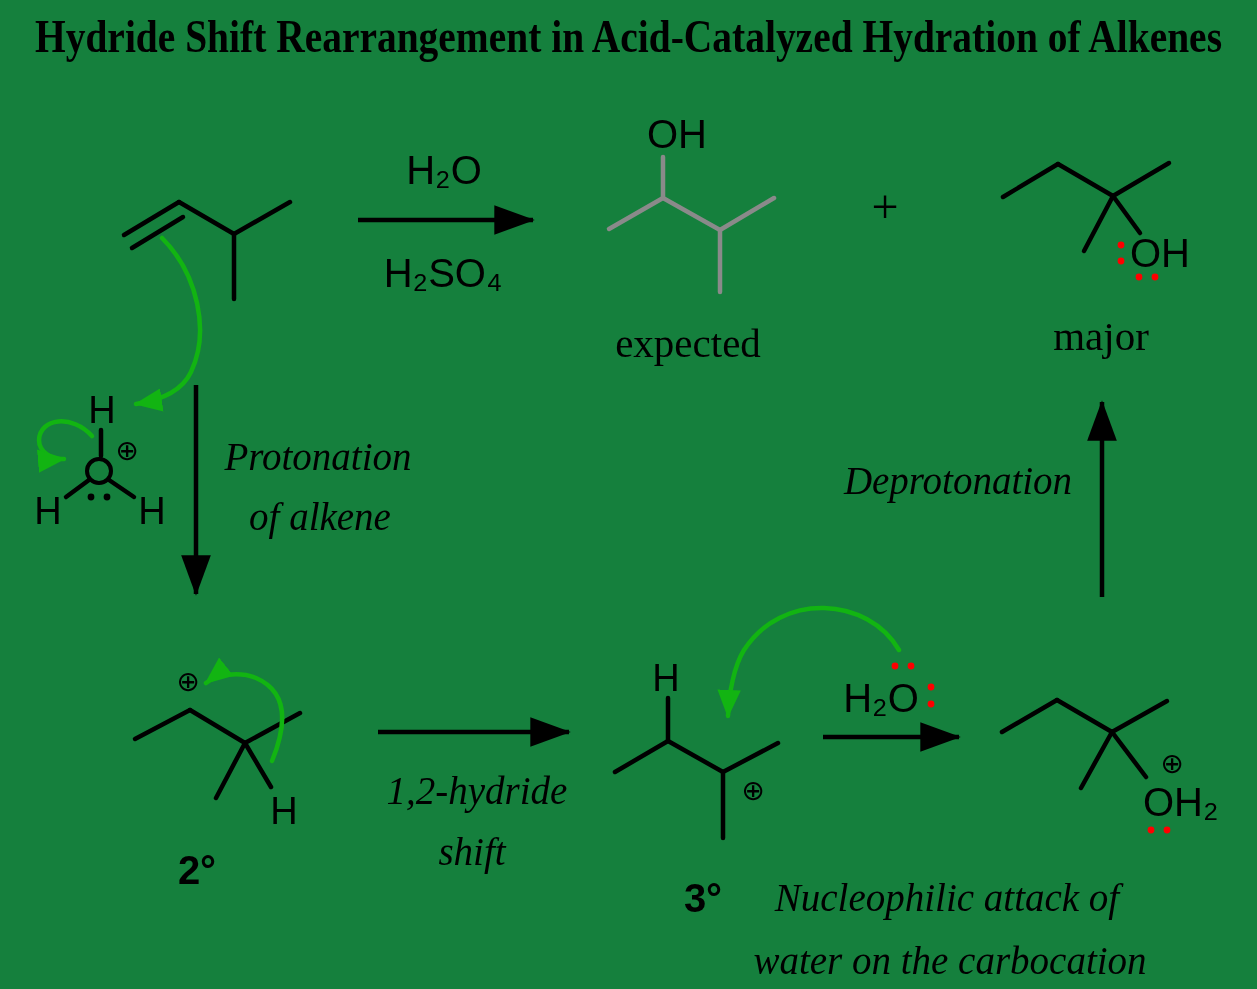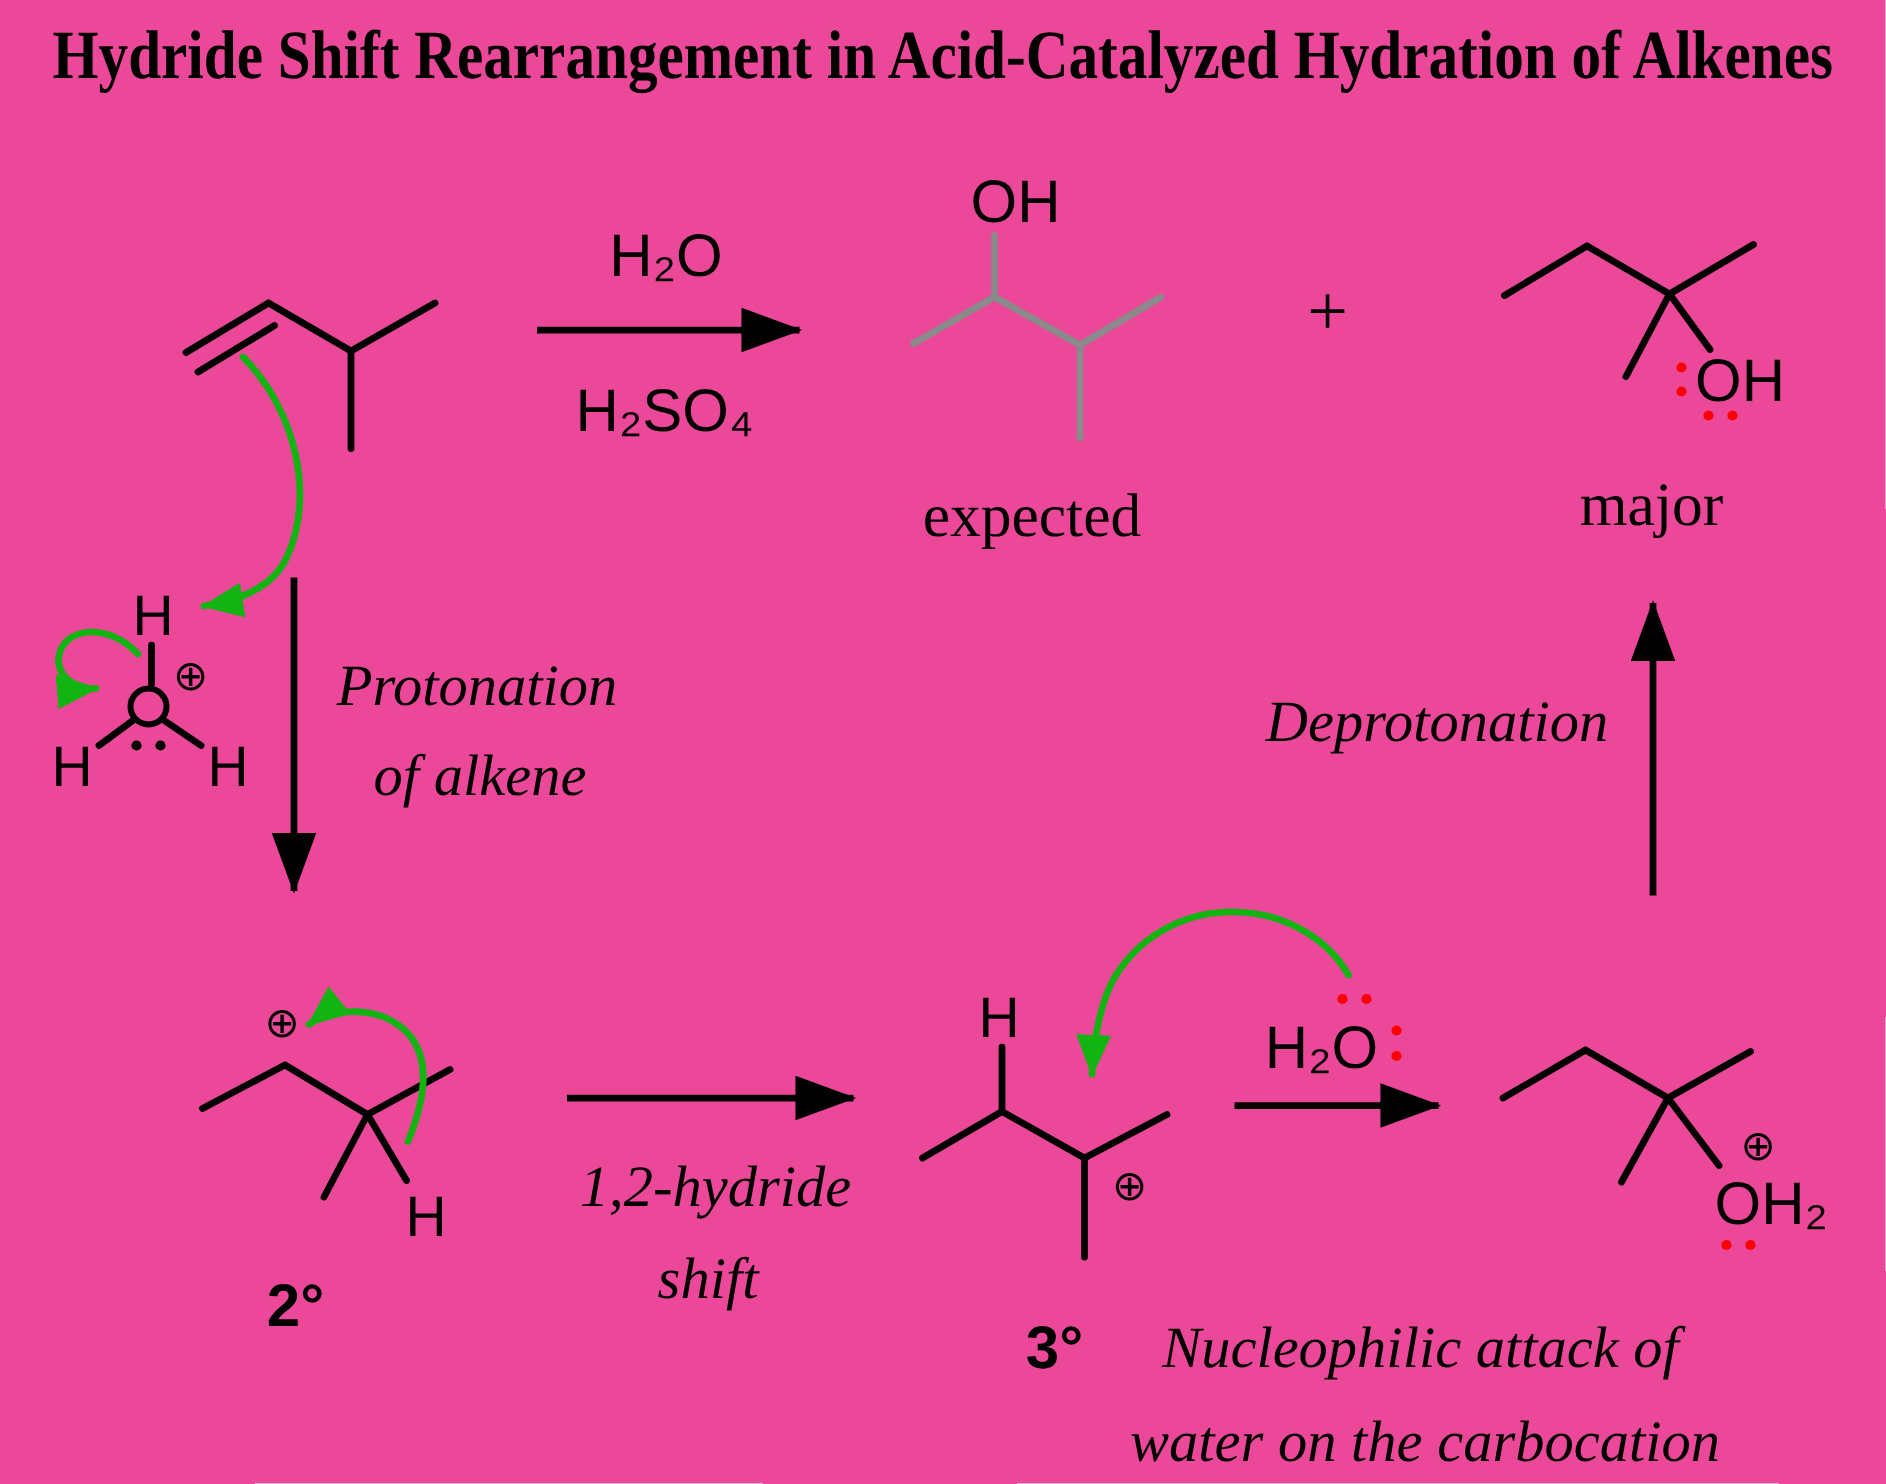--- a/index.html
+++ b/index.html
@@ -1,16 +1,16 @@
 <!DOCTYPE html>
 <html><head>
 <meta charset="utf-8">
 <style>
   html,body{margin:0;padding:0;background:#ffffff;}
-  .canvas{width:1257px;height:989px;position:relative;background:#ec4899;overflow:hidden;}
+  .canvas{width:1257px;height:989px;position:relative;background:#15803d;overflow:hidden;}
   svg{display:block;}
   text{fill:#000;}
   .chem{font-family:"Liberation Sans","DejaVu Sans",sans-serif;font-size:40px;}
   .chem-h{font-family:"Liberation Sans","DejaVu Sans",sans-serif;font-size:38px;}
   .charge{font-family:"DejaVu Sans","Liberation Sans",sans-serif;font-size:28px;}
   .title{font-family:"Liberation Serif",serif;font-weight:700;font-size:46px;}
   .serif{font-family:"Liberation Serif",serif;font-size:41px;}
   .serif-i{font-family:"Liberation Serif",serif;font-style:italic;font-size:39px;}
   .plus{font-family:"Liberation Serif",serif;font-size:48px;}
   .bold-label{font-family:"Liberation Sans","DejaVu Sans",sans-serif;font-weight:700;font-size:40px;}

